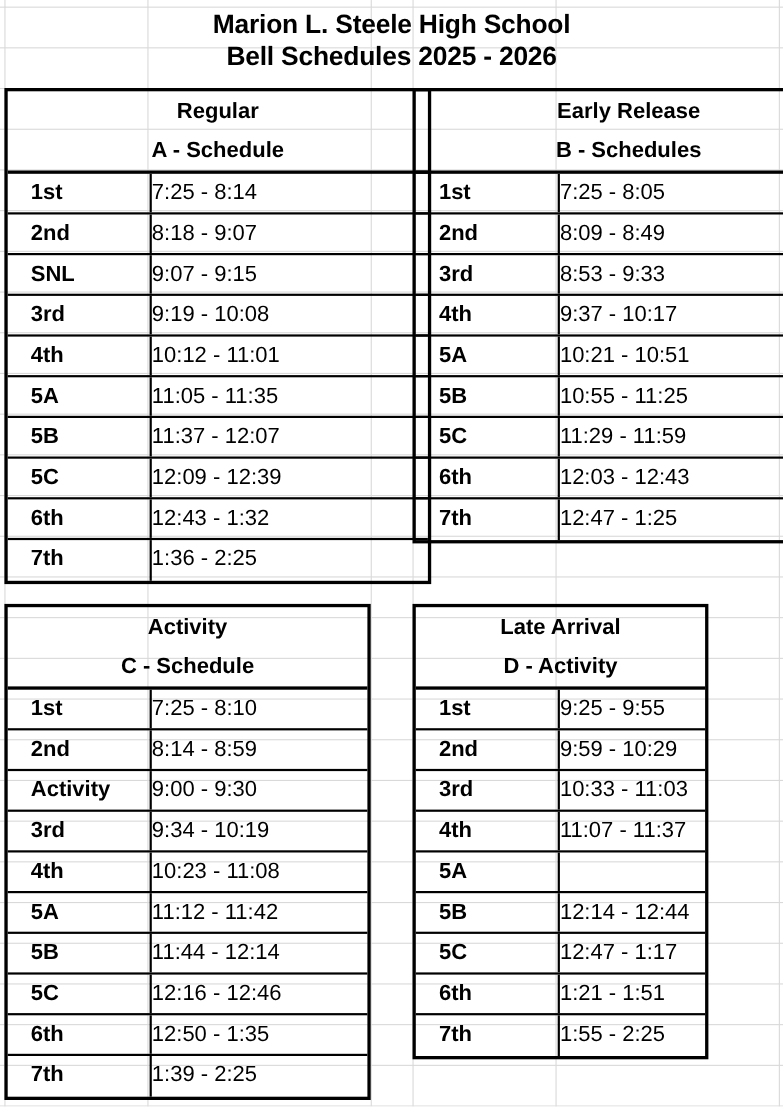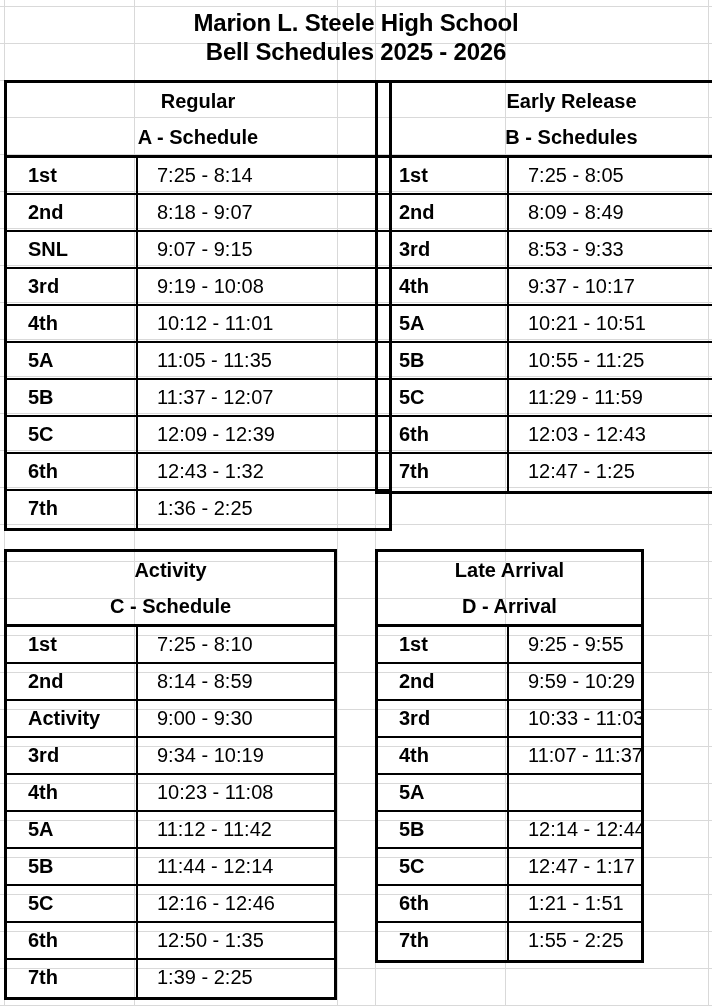--- a/index.html
+++ b/index.html
@@ -95,21 +95,20 @@
     line-height: 35px;
     padding-left: 21px;
     white-space: nowrap;
     overflow: hidden;
   }
   .cell-time {
     flex: 1 1 auto;
     box-sizing: border-box;
     font-size: 20px;
     line-height: 35px;
-    padding-left: 19px;
     white-space: nowrap;
     overflow: hidden;
   }
 </style>
 </head>
 <body>
 
 <div id="grid-layer">
     <div class="gridline-v" style="left: 4px;"></div>
     <div class="gridline-v" style="left: 134px;"></div>
@@ -290,21 +289,21 @@
         </div>
         <div class="srow">
           <div class="cell-period">7th</div>
           <div class="cell-time">1:39 - 2:25</div>
         </div>
       </div>
     </div>
     <div class="schedule" style="left: 375px; top: 549px; width: 269px;">
       <div class="sched-head">
         <span class="head-line">Late Arrival</span>
-        <span class="head-line">D - Arrival</span>
+        <span class="head-line">D - Activity</span>
       </div>
       <div class="sched-rows">
         <div class="srow">
           <div class="cell-period">1st</div>
           <div class="cell-time">9:25 - 9:55</div>
         </div>
         <div class="srow">
           <div class="cell-period">2nd</div>
           <div class="cell-time">9:59 - 10:29</div>
         </div>

